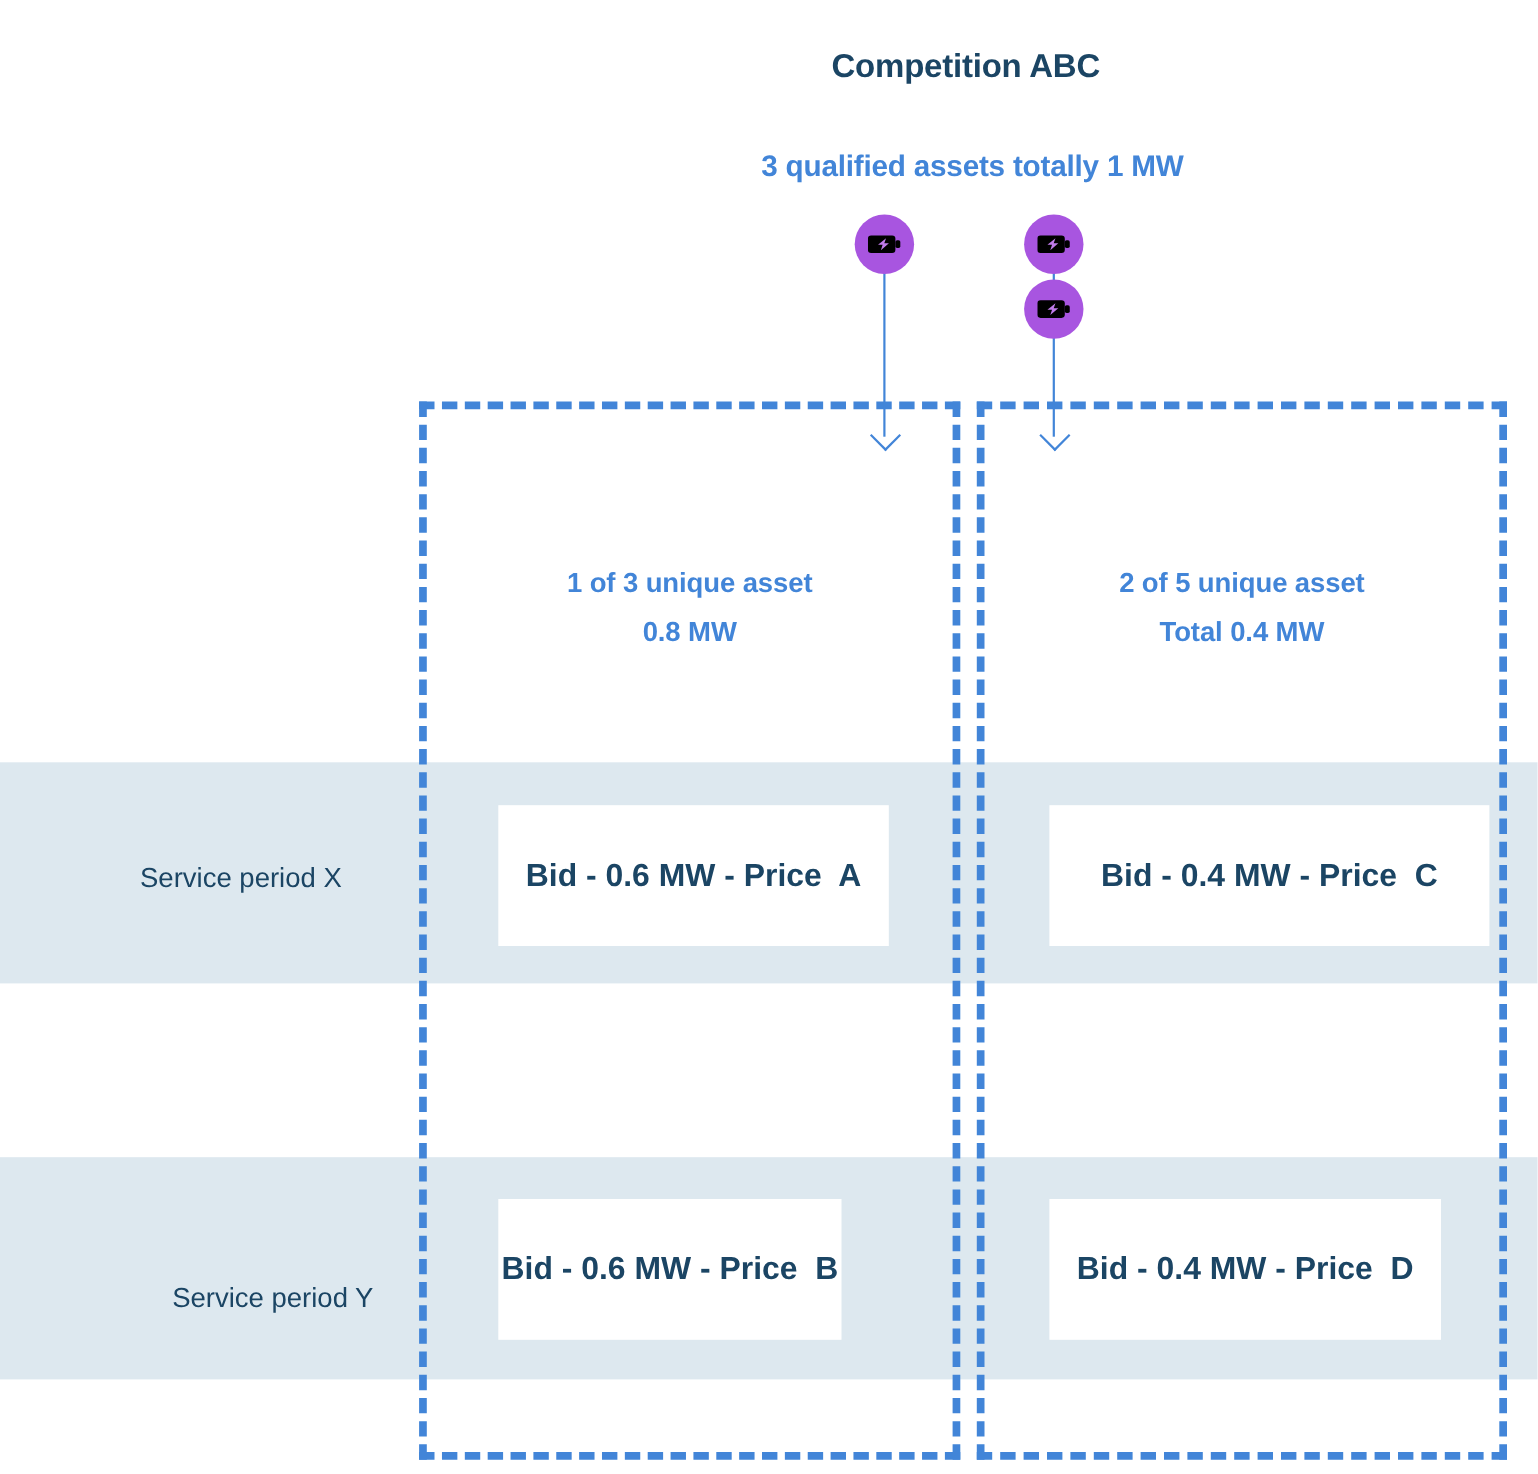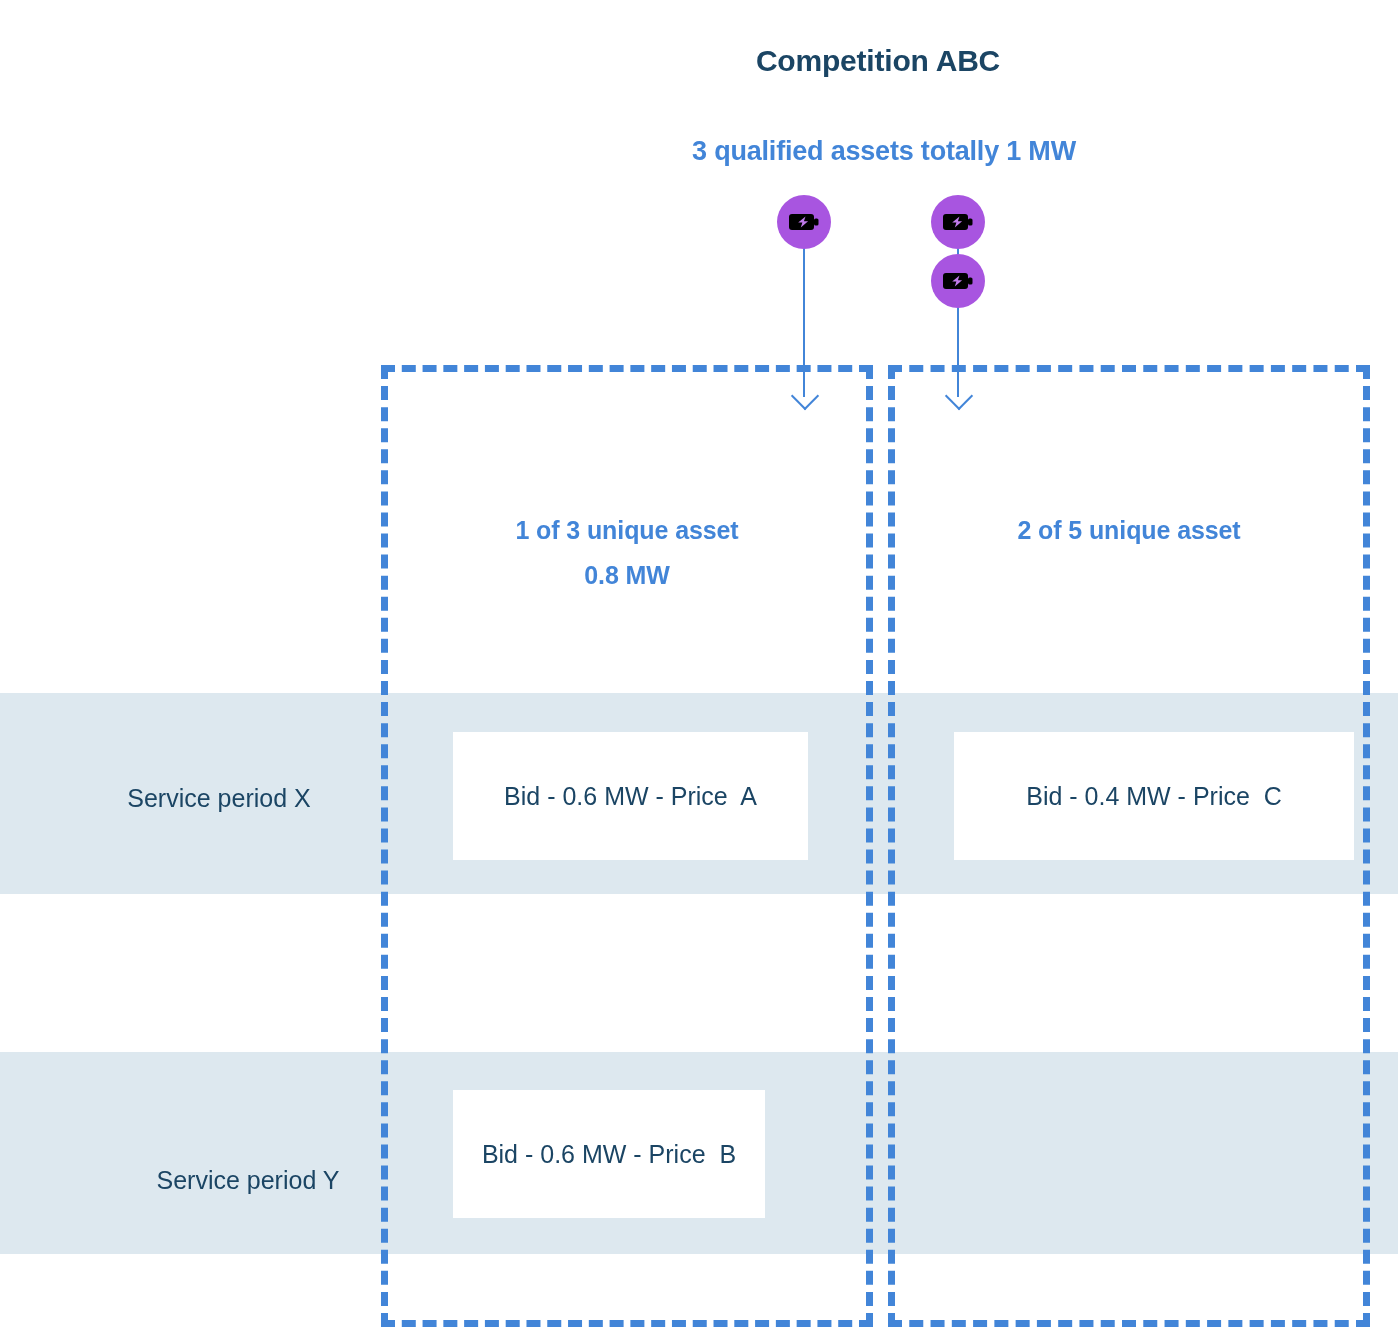--- a/index.html
+++ b/index.html
@@ -99,22 +99,22 @@
   
   .bid-box {
     position: absolute;
     height: 128px;
     background: #ffffff;
     display: flex;
     align-items: center;
     justify-content: center;
   }
   .bid-text {
-    font-size: 25px;
-    font-weight: 400;
+    font-size: 29px;
+    font-weight: 700;
     color: #1b4564;
     white-space: pre;
   }
   #bid-box-1 { left: 453px; top: 732px;  width: 355px; }
   #bid-box-2 { left: 954px; top: 732px;  width: 400px; }
   #bid-box-3 { left: 453px; top: 1090px; width: 312px; }
   #bid-box-4 { left: 954px; top: 1090px; width: 356px; }
 
   
   .connector {
@@ -170,34 +170,38 @@
   <div class="group-box" id="group-box-1"></div>
   <div class="group-box" id="group-box-2"></div>
 
   <div class="group-label" id="group-label-1">
     <div>1 of 3 unique asset</div>
     <div>0.8 MW</div>
   </div>
 
   <div class="group-label" id="group-label-2">
     <div>2 of 5 unique asset</div>
+    <div>Total 0.4 MW</div>
   </div>
 
   <div class="bid-box" id="bid-box-1">
     <span class="bid-text">Bid - 0.6 MW - Price  A</span>
   </div>
 
   <div class="bid-box" id="bid-box-2">
     <span class="bid-text">Bid - 0.4 MW - Price  C</span>
   </div>
 
   <div class="bid-box" id="bid-box-3">
     <span class="bid-text">Bid - 0.6 MW - Price  B</span>
   </div>
 
+  <div class="bid-box" id="bid-box-4">
+    <span class="bid-text">Bid - 0.4 MW - Price  D</span>
+  </div>
 
   <div class="connector" id="connector-1"></div>
   <div class="arrow-head" id="arrow-head-1"></div>
 
   <div class="connector" id="connector-2"></div>
   <div class="arrow-head" id="arrow-head-2"></div>
 
   <div class="asset-icon" id="asset-icon-1">
     <span>
       <svg width="30" height="20" viewBox="0 0 30 20">

